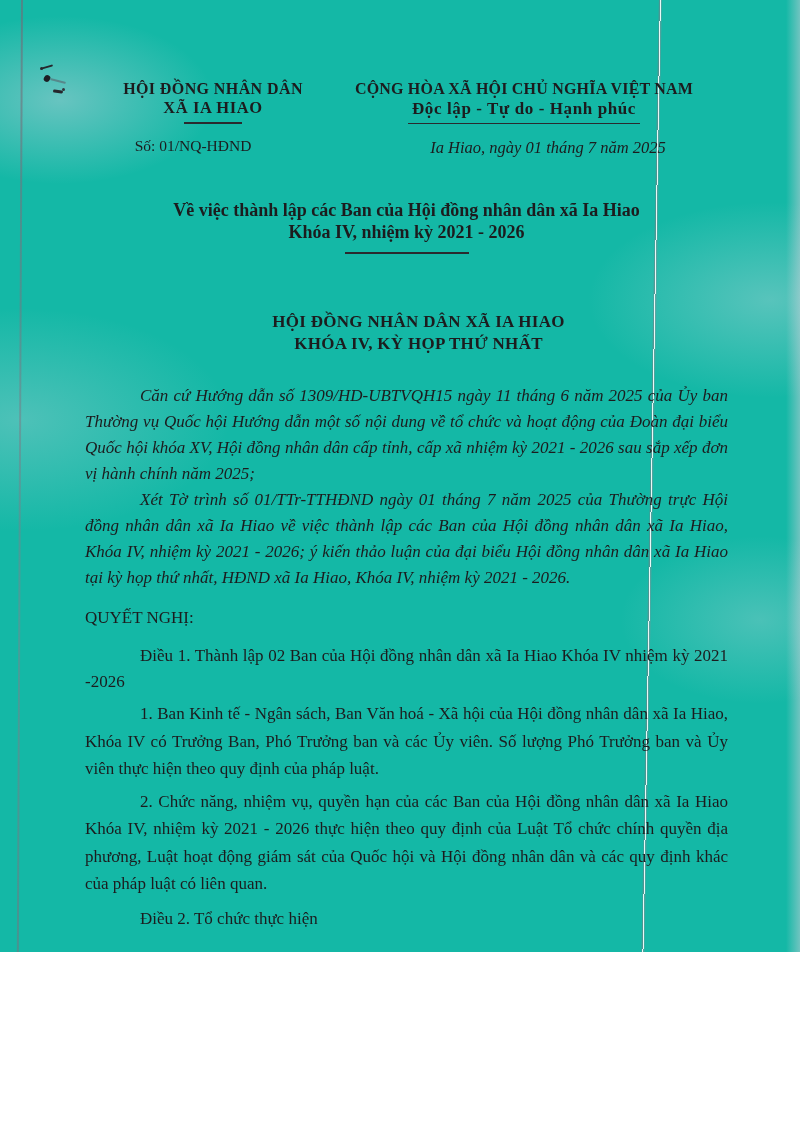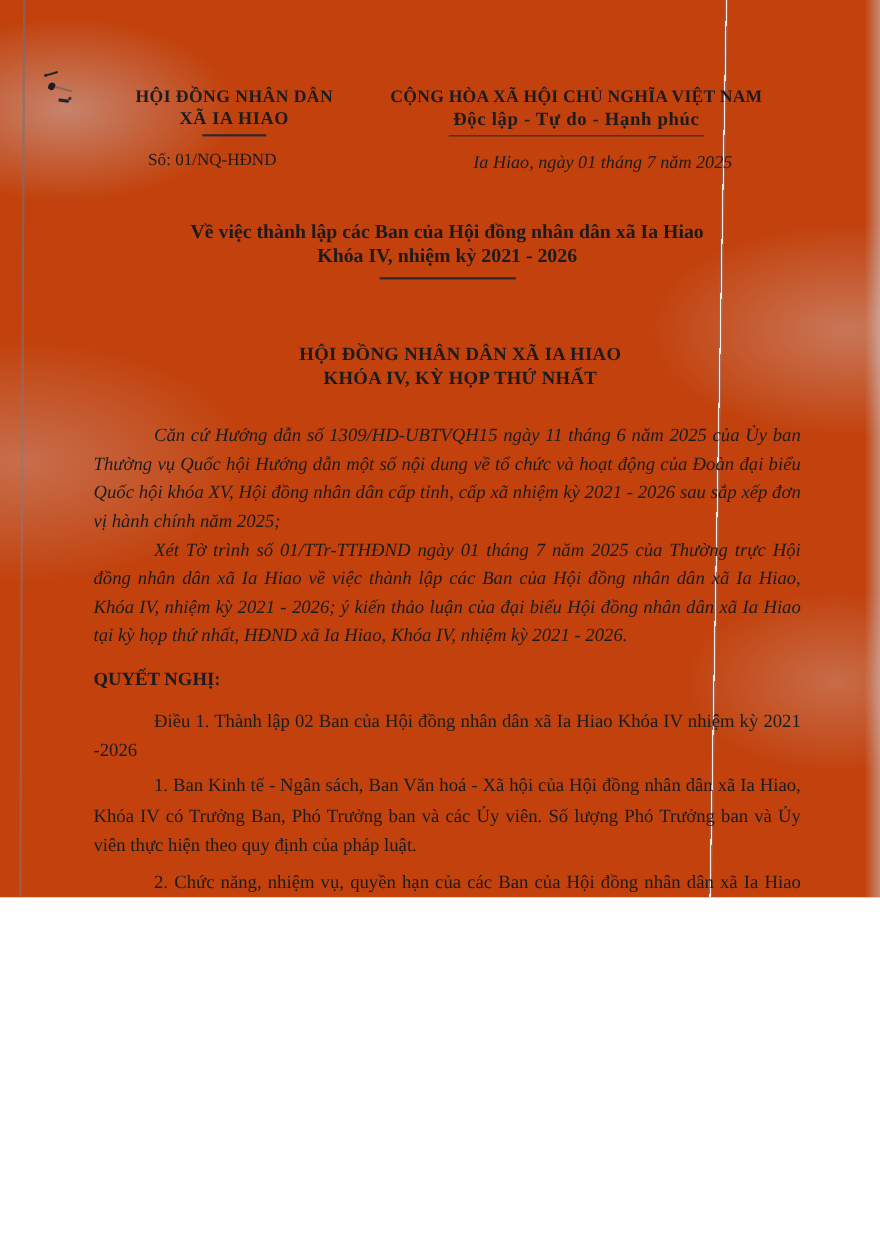--- a/index.html
+++ b/index.html
@@ -1,18 +1,18 @@
 <!DOCTYPE html>
 <html><head>
 <meta charset="utf-8">
 <style>
   html,body { margin:0; padding:0; background:#ffffff; }
   .page {
-    position:relative; width:800px; height:816px; overflow:hidden;
-    background:#c2410c;
+    position:relative; width:800px; height:952px; overflow:hidden;
+    background:#14b8a6;
     font-family:"Liberation Serif","DejaVu Serif",serif;
     color:#1c1c1e;
   }
   
   .page::before{
     content:""; position:absolute; inset:0; pointer-events:none;
     background:
       radial-gradient(220px 120px at 60px 100px, rgba(205,211,224,.45), rgba(205,211,224,0) 70%),
       radial-gradient(300px 160px at 20px 420px, rgba(210,215,226,.30), rgba(210,215,226,0) 70%),
       radial-gradient(260px 140px at 770px 300px, rgba(214,218,228,.35), rgba(214,218,228,0) 70%),
@@ -60,21 +60,21 @@
 
   
   .issuer{ position:absolute; top:311px; left:97px; width:643px; text-align:center;
     font-weight:bold; font-size:17px; line-height:22px; letter-spacing:.3px; }
 
   
   .body-text{ position:absolute; top:383px; left:85px; width:643px; }
   .body-text p{ margin:0; font-size:17px; line-height:26px; text-align:justify; text-indent:55px; }
   .body-text p.sp{ margin-top:5px; }
   .resolve{ margin-top:14px !important; margin-bottom:12px !important;
-    text-align:left; text-indent:0 !important; font-weight:bold; font-size:18px; }
+    text-align:left; text-indent:0 !important; font-weight:normal; font-size:18px; }
   .art-head{ font-weight:normal; margin-top:8px !important; }
   .num-para{ line-height:27.5px !important; }
 </style>
 </head>
 <body>
 
 <div class="page">
 
   <div class="left-edge-line"></div>
   <div class="crease-line"></div>

